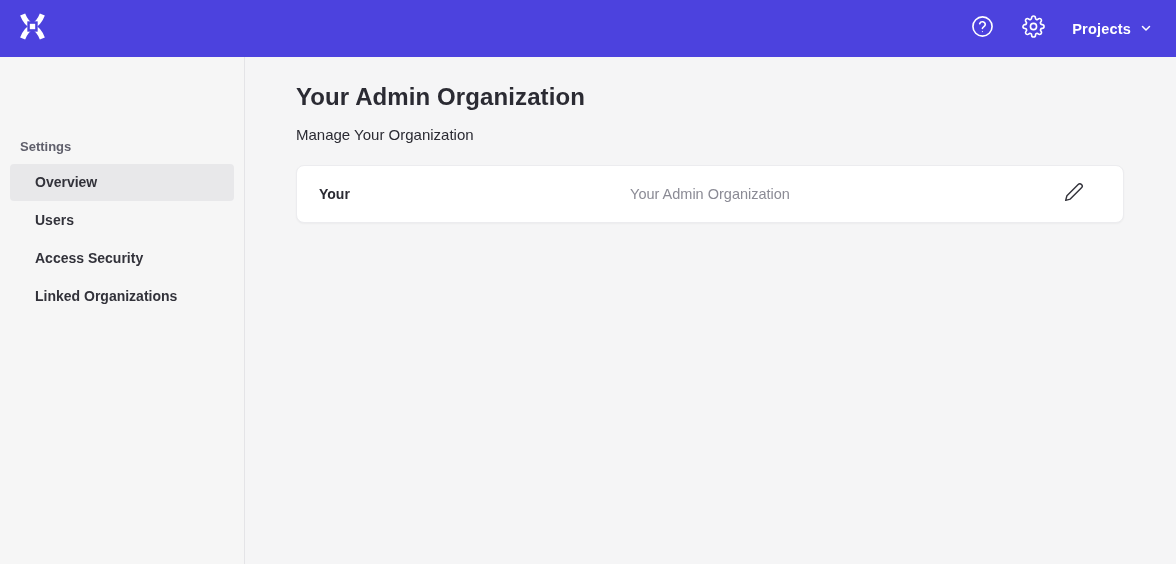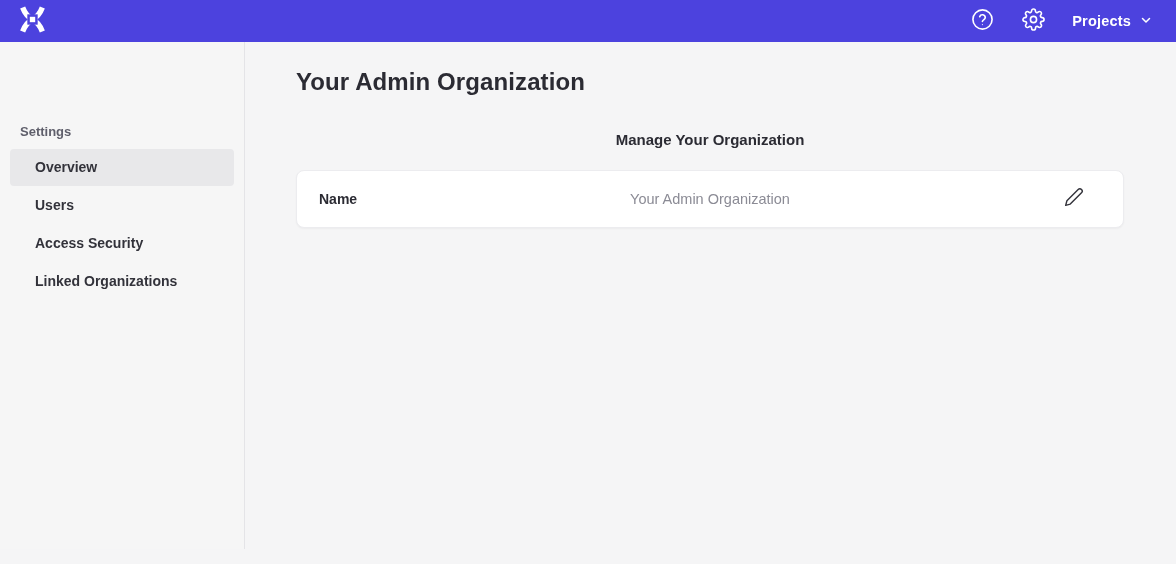--- a/index.html
+++ b/index.html
@@ -14,21 +14,21 @@
   }
   * { margin: 0; padding: 0; box-sizing: border-box; }
   html, body {
     width: 1176px; height: 564px; overflow: hidden;
     font-family: "Liberation Sans", sans-serif;
     background: var(--page_bg);
   }
 
   
   .topbar {
-    height: 42px; background: var(--topbar_bg);
+    height: 57px; background: var(--topbar_bg);
     display: flex; align-items: center;
     padding: 0 24px 0 18px;
   }
   .brand { display: flex; align-items: center; cursor: pointer; }
   .topbar-spacer { flex: 1; }
   .topbar-right { display: flex; align-items: center; gap: 27px; }
   .icon-btn {
     width: 24px; height: 24px; display: flex; align-items: center; justify-content: center;
     cursor: pointer;
   }
@@ -63,22 +63,22 @@
   }
   .nav-item.active { background: var(--active_item_bg); }
 
   
   .main { flex: 1; padding: 26px 52px 8px 51px; }
   .page-title {
     font-size: 24px; font-weight: 700; color: var(--text_dark);
     letter-spacing: .1px;
   }
   .section-title {
-    margin-top: 35px;
-    font-size: 15px; font-weight: 700; color: var(--text_dark); text-align: center;
+    margin-top: 15px;
+    font-size: 15px; font-weight: 400; color: var(--text_dark);
   }
   .name-card {
     margin-top: 22px;
     position: relative;
     height: 58px; width: 828px;
     background: var(--card_bg);
     border: 1px solid #ececef;
     border-radius: 8px;
     box-shadow: 0 1px 2px rgba(0,0,0,.04);
     display: flex; align-items: center;
@@ -155,21 +155,21 @@
       <li class="nav-item">Access Security</li>
       <li class="nav-item">Linked Organizations</li>
     </ul>
   </aside>
 
   <main class="main">
     <h1 class="page-title">Your Admin Organization</h1>
     <h2 class="section-title">Manage Your Organization</h2>
 
     <div class="name-card">
-      <span class="name-label">Name</span>
+      <span class="name-label">Your</span>
       <span class="name-value">Your Admin Organization</span>
       <span class="edit-btn">
         <span>
           <svg width="20" height="20" viewBox="0 0 24 24" fill="none" stroke="#33333b" stroke-width="1.7" stroke-linecap="round" stroke-linejoin="round">
             <path d="M17 3a2.828 2.828 0 1 1 4 4L7.5 20.5 2 22l1.5-5.5L17 3z"></path>
           </svg>
         </span>
       </span>
     </div>
   </main>

